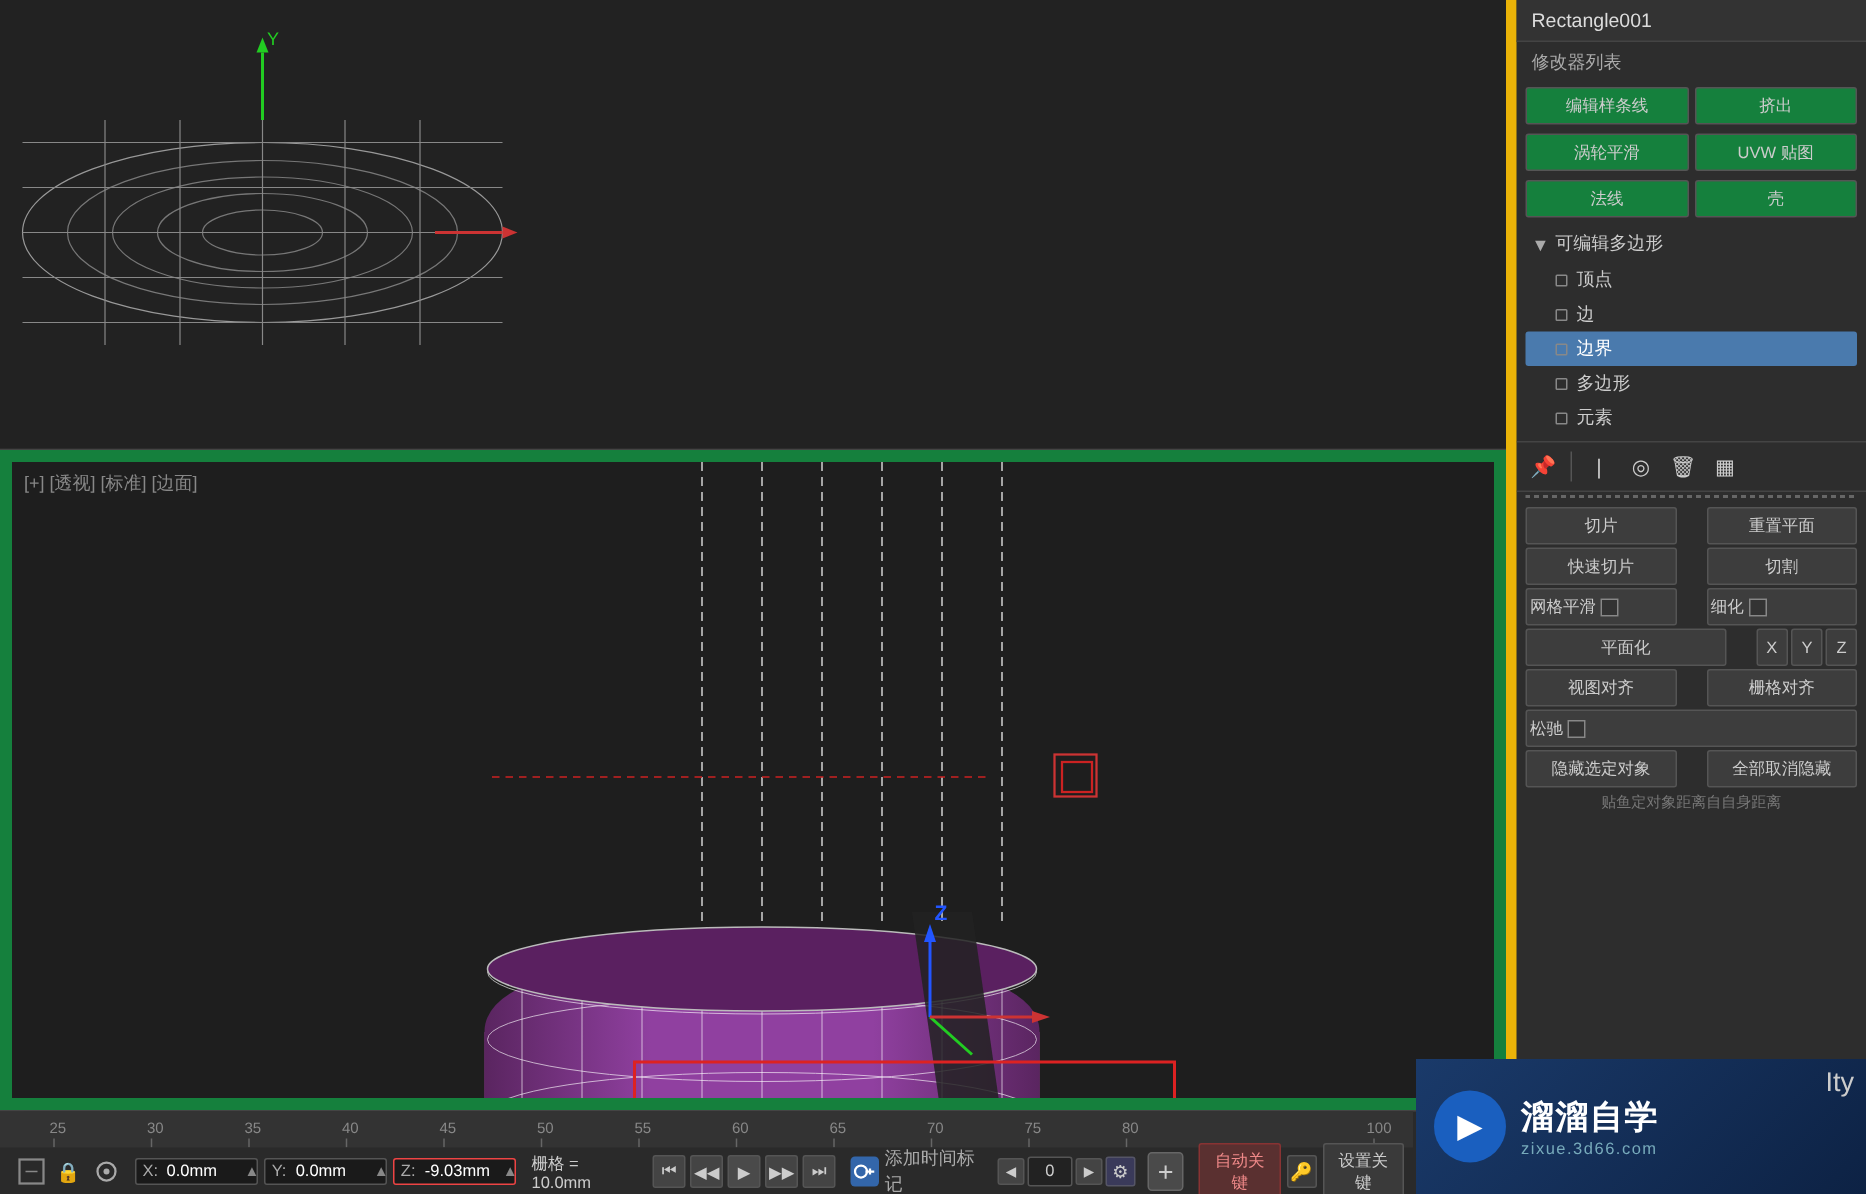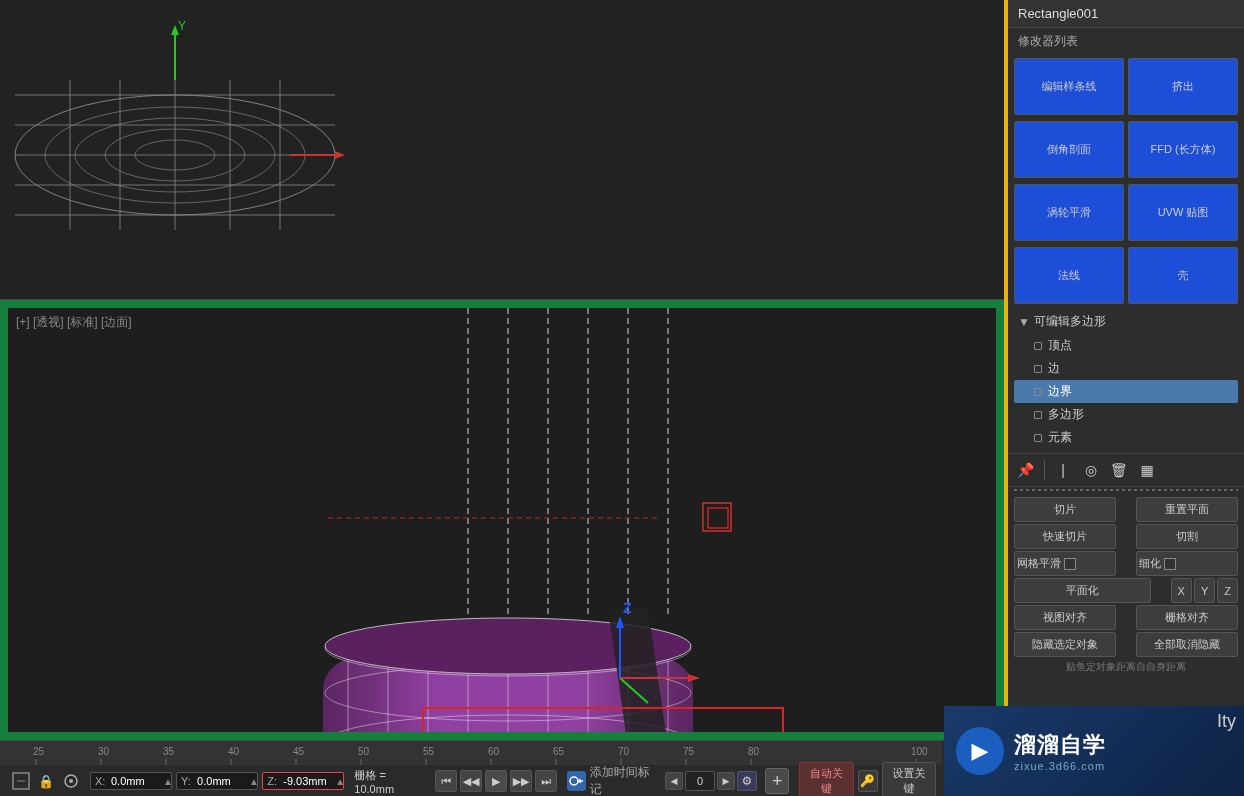--- a/index.html
+++ b/index.html
@@ -59,21 +59,21 @@
       left: 8px;
       color: #888;
       font-size: 12px;
       z-index: 10;
     }
 
     
     .right-panel {
       width: 240px;
       background: #2d2d2d;
-      border-left: 4px solid #eab308;
+      border-left: 7px solid #eab308;
       display: flex;
       flex-direction: column;
       overflow: hidden;
     }
 
     .panel-title {
       background: #333;
       padding: 6px 10px;
       border-bottom: 1px solid #444;
       font-size: 13px;
@@ -87,24 +87,24 @@
     }
 
     .panel-btn-row {
       display: flex;
       margin: 3px 6px;
       gap: 4px;
     }
 
     .panel-btn {
       flex: 1;
-      background: #1d4ed8;
+      background: #15803d;
       border: 1px solid #555;
       color: #ccc;
-      padding: 20px 4px;
+      padding: 4px 4px;
       font-size: 11px;
       font-family: 'Microsoft YaHei', SimHei, sans-serif;
       cursor: pointer;
       text-align: center;
       border-radius: 2px;
     }
 
     
     .modifier-list {
       padding: 4px 6px;
@@ -587,24 +587,20 @@
 
       <div class="panel-title">Rectangle001</div>
 
       <div class="panel-section-title">修改器列表</div>
 
       <div class="panel-btn-row">
         <button class="panel-btn">编辑样条线</button>
         <button class="panel-btn">挤出</button>
       </div>
       <div class="panel-btn-row">
-        <button class="panel-btn">倒角剖面</button>
-        <button class="panel-btn">FFD (长方体)</button>
-      </div>
-      <div class="panel-btn-row">
         <button class="panel-btn">涡轮平滑</button>
         <button class="panel-btn">UVW 贴图</button>
       </div>
       <div class="panel-btn-row">
         <button class="panel-btn">法线</button>
         <button class="panel-btn">壳</button>
       </div>
 
       <div class="panel-scroll">
         <div class="modifier-list">
@@ -669,20 +665,26 @@
             <button class="ops-btn">平面化</button>
             <div class="xyz-group">
               <button class="xyz-btn">X</button>
               <button class="xyz-btn">Y</button>
               <button class="xyz-btn">Z</button>
             </div>
           </div>
           <div class="ops-row">
             <button class="ops-btn">视图对齐</button>
             <button class="ops-btn">栅格对齐</button>
+          </div>
+          <div class="ops-row">
+            <button class="ops-btn ops-btn-with-check">
+              <span>松驰</span>
+              <span class="small-checkbox"></span>
+            </button>
           </div>
           <div class="ops-row">
             <button class="ops-btn">隐藏选定对象</button>
             <button class="ops-btn">全部取消隐藏</button>
           </div>
           <div class="small-note">贴鱼定对象距离自自身距离</div>
         </div>
 
       </div>
     </div>

